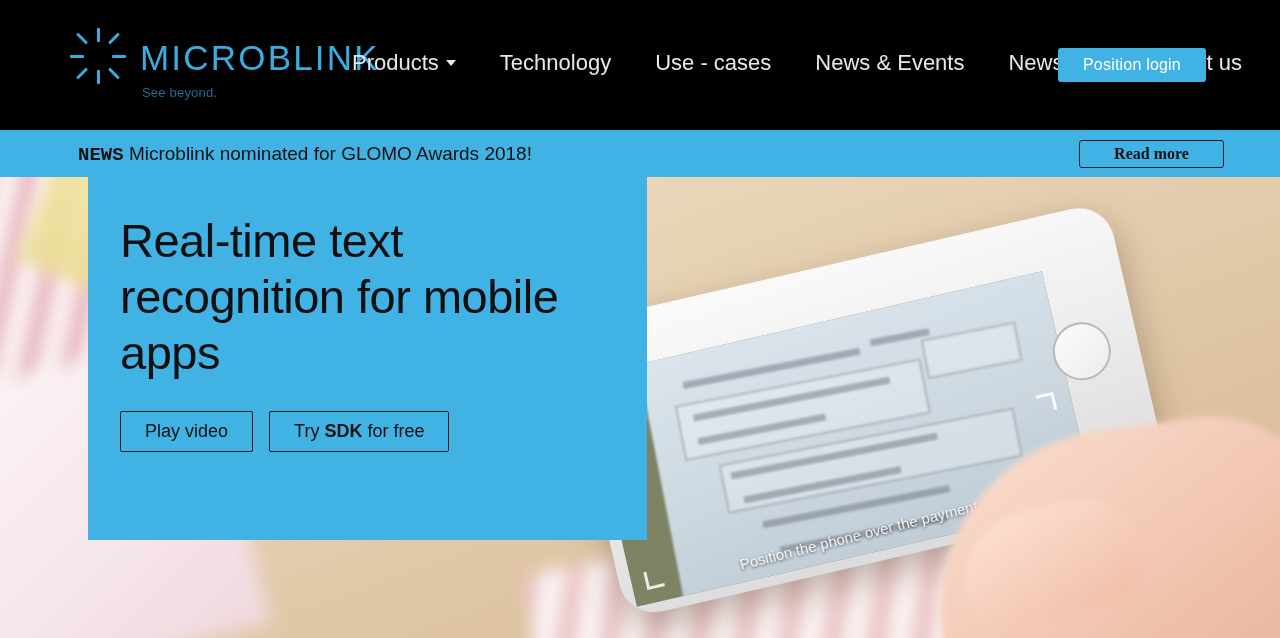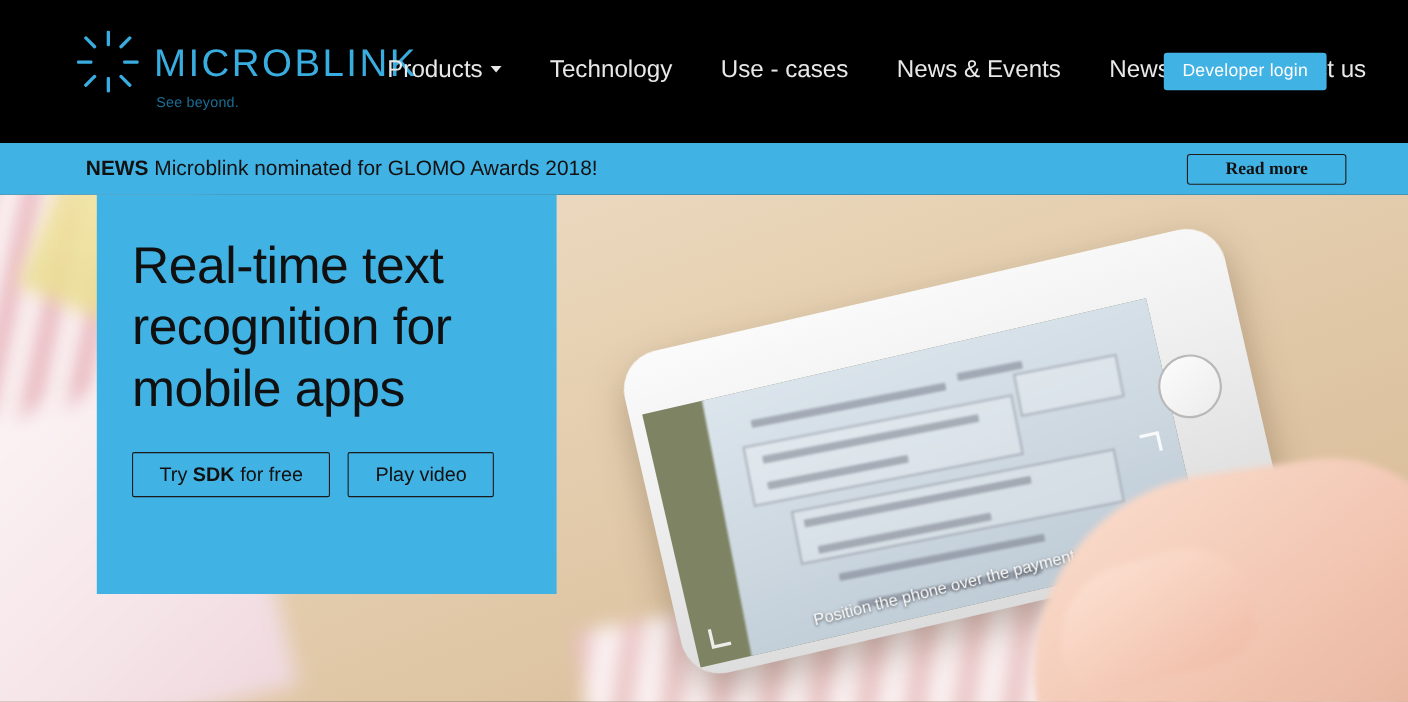--- a/index.html
+++ b/index.html
@@ -129,21 +129,21 @@
   }
   .news-text {
     position: absolute;
     left: 78px;
     top: 50%;
     transform: translateY(-50%);
     font-size: 19px;
     color: #111111;
     white-space: nowrap;
   }
-  .news-text b { font-weight: 700; }
+  .news-text b { font-weight: 700; font-family: Liberation Mono, monospace; }
   .read-more {
     position: absolute;
     right: 56px;
     top: 50%;
     transform: translateY(-50%);
     width: 145px;
     height: 28px;
     background: transparent;
     border: 1.5px solid #1d1d1d;
     border-radius: 3px;
@@ -309,21 +309,21 @@
     left: 400px; top: 470px;
     width: 330px; height: 230px;
     border-radius: 120px 110px 40px 40px;
     transform: rotate(6deg);
   }
 
   
   .hero-card {
     position: absolute;
     left: 88px; top: 177px;
-    width: 418px; height: 363px;
+    width: 559px; height: 363px;
     background: #41b2e4;
     z-index: 20;
     padding: 36px 34px 0 32px;
   }
   .hero-title {
     color: #101010;
     font-size: 47px;
     line-height: 56px;
     font-weight: 400;
     letter-spacing: -0.5px;
@@ -383,21 +383,21 @@
         <span>Products</span>
         <i class="caret"></i>
       </a>
       <a class="nav-item">Technology</a>
       <a class="nav-item">Use - cases</a>
       <a class="nav-item">News &amp; Events</a>
       <a class="nav-item">News us</a>
       <a class="nav-item">Contact us</a>
     </nav>
 
-    <button class="dev-login">Developer login</button>
+    <button class="dev-login">Position login</button>
   </div>
 
   <div class="news-bar">
     <div class="news-text">
       <b>NEWS</b>
       <span>Microblink nominated for GLOMO Awards 2018!</span>
     </div>
     <button class="read-more">Read more</button>
   </div>
 
@@ -433,20 +433,20 @@
 
     <div class="hand hand-right"></div>
     <div class="finger-r1"></div>
     <div class="hand hand-left"></div>
 
   </div>
 
   <div class="hero-card">
     <h1 class="hero-title">Real-time text recognition for mobile apps</h1>
     <div class="hero-actions">
+      <button class="hero-btn">Play video</button>
       <button class="hero-btn">
         <span>Try </span><b>SDK</b><span> for free</span>
       </button>
-      <button class="hero-btn">Play video</button>
     </div>
   </div>
 
 </div>
 
 </body></html>

